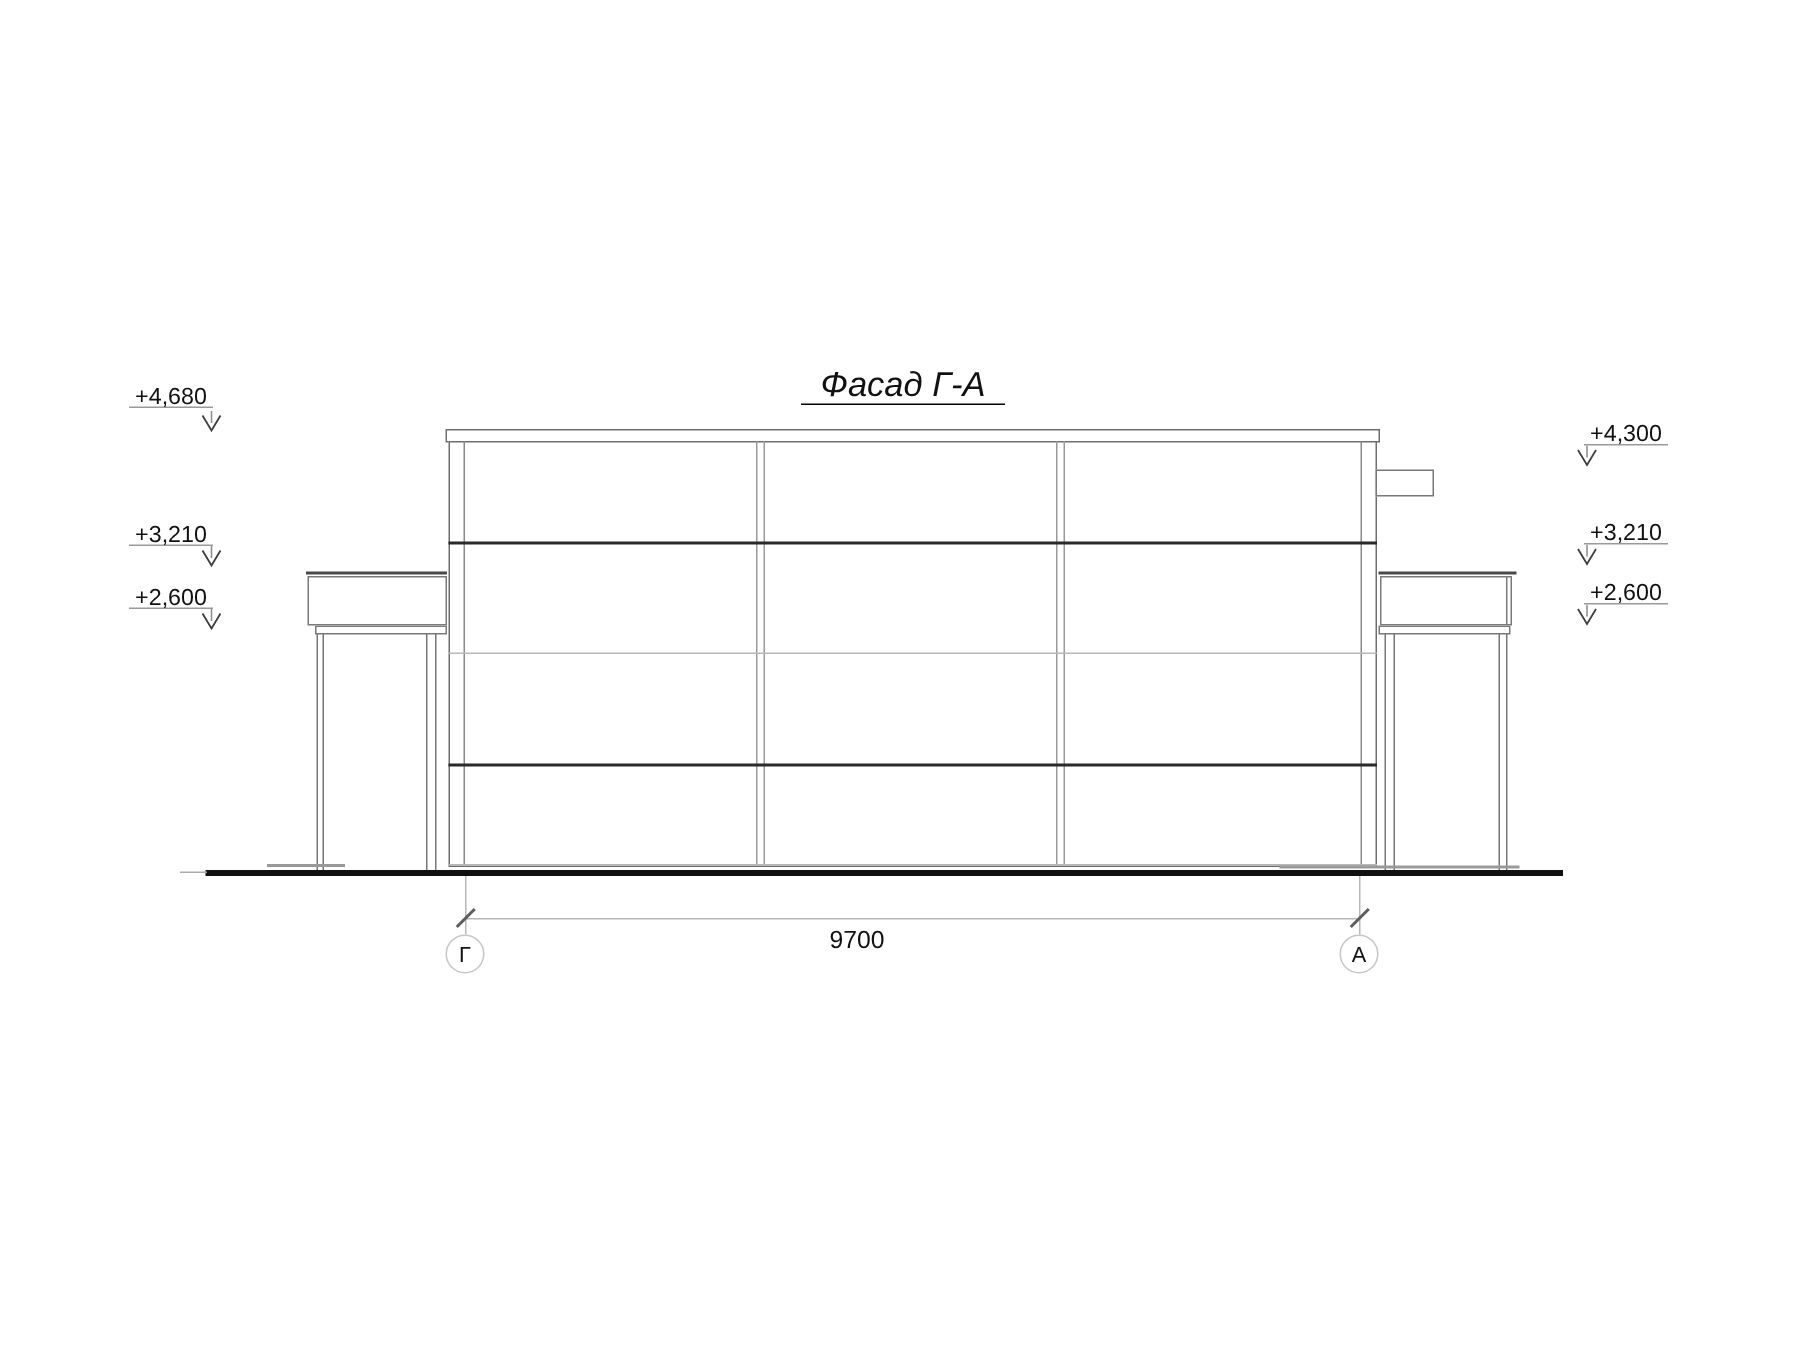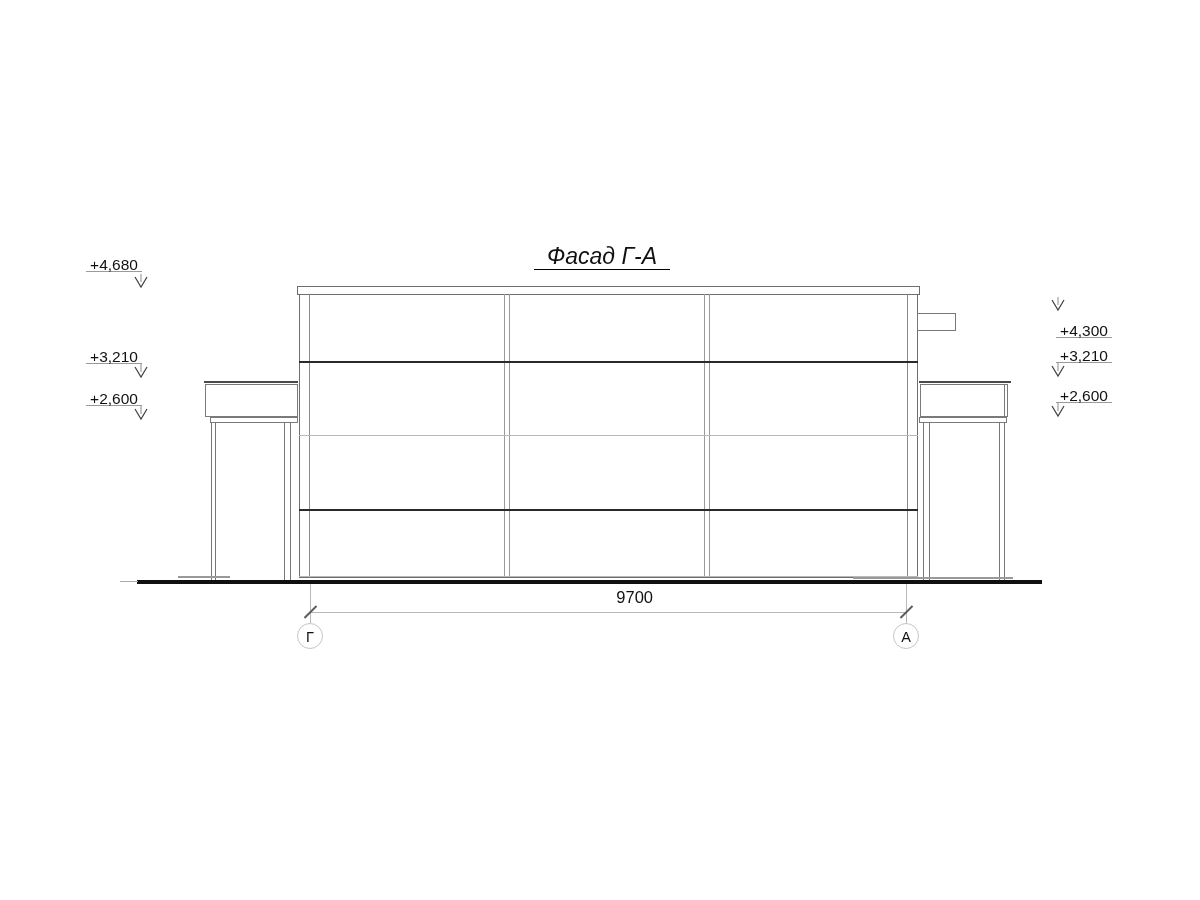--- a/index.html
+++ b/index.html
@@ -23,21 +23,21 @@
   .beam{height:6px;border:1px solid #7a7a7a;background:#fff;}
   .post{height:159px;border-left:1px solid #777;border-right:1px solid #777;}
   
   .step{background:#999;}
   .ground{left:137px;top:580px;width:905px;height:4px;background:#101010;}
   .ground-lead{left:120px;top:581px;width:18px;height:1px;background:#ababab;}
   
   .ext{width:1px;height:39px;top:584px;background:#b8b8b8;}
   .dim-line{left:310px;top:612px;width:597px;height:1px;background:#b8b8b8;}
   .tick{width:17px;height:2px;background:#5d5d5d;transform:rotate(-45deg);}
-  .dim-text{left:553px;top:588px;width:100px;text-align:right;font-size:16.5px;}
+  .dim-text{left:553px;top:618px;width:100px;text-align:left;font-size:16.5px;}
   
   .bubble{width:26px;height:26px;border:1px solid #c6c6c6;border-radius:50%;
           text-align:center;line-height:26px;font-size:14.5px;top:623px;background:#fff;}
   
   .lvl{width:56px;height:15px;border-bottom:1px solid #9a9a9a;font-size:15.5px;
        text-align:center;white-space:nowrap;line-height:15px;}
   .lvl-arrow{width:16px;height:15px;}
 </style>
 </head>
 <body>
@@ -102,21 +102,21 @@
       <line x1="8" y1="0" x2="8" y2="8" stroke="#8a8a8a" stroke-width="1"></line>
       <path d="M2 3 L8 13 L14 3" fill="none" stroke="#3f3f3f" stroke-width="1.2"></path>
     </svg>
 
   <div class="abs lvl" style="left:86px;top:391px;">+2,600</div>
   <svg class="abs lvl-arrow" style="left:133px;top:406px;" viewBox="0 0 16 15">
       <line x1="8" y1="0" x2="8" y2="8" stroke="#8a8a8a" stroke-width="1"></line>
       <path d="M2 3 L8 13 L14 3" fill="none" stroke="#3f3f3f" stroke-width="1.2"></path>
     </svg>
 
-  <div class="abs lvl" style="left:1056px;top:282px;margin-top:41px;">+4,300</div>
+  <div class="abs lvl" style="left:1056px;top:282px;">+4,300</div>
   <svg class="abs lvl-arrow" style="left:1050px;top:297px;" viewBox="0 0 16 15">
       <line x1="8" y1="0" x2="8" y2="8" stroke="#8a8a8a" stroke-width="1"></line>
       <path d="M2 3 L8 13 L14 3" fill="none" stroke="#3f3f3f" stroke-width="1.2"></path>
     </svg>
 
   <div class="abs lvl" style="left:1056px;top:348px;">+3,210</div>
   <svg class="abs lvl-arrow" style="left:1050px;top:363px;" viewBox="0 0 16 15">
       <line x1="8" y1="0" x2="8" y2="8" stroke="#8a8a8a" stroke-width="1"></line>
       <path d="M2 3 L8 13 L14 3" fill="none" stroke="#3f3f3f" stroke-width="1.2"></path>
     </svg>

